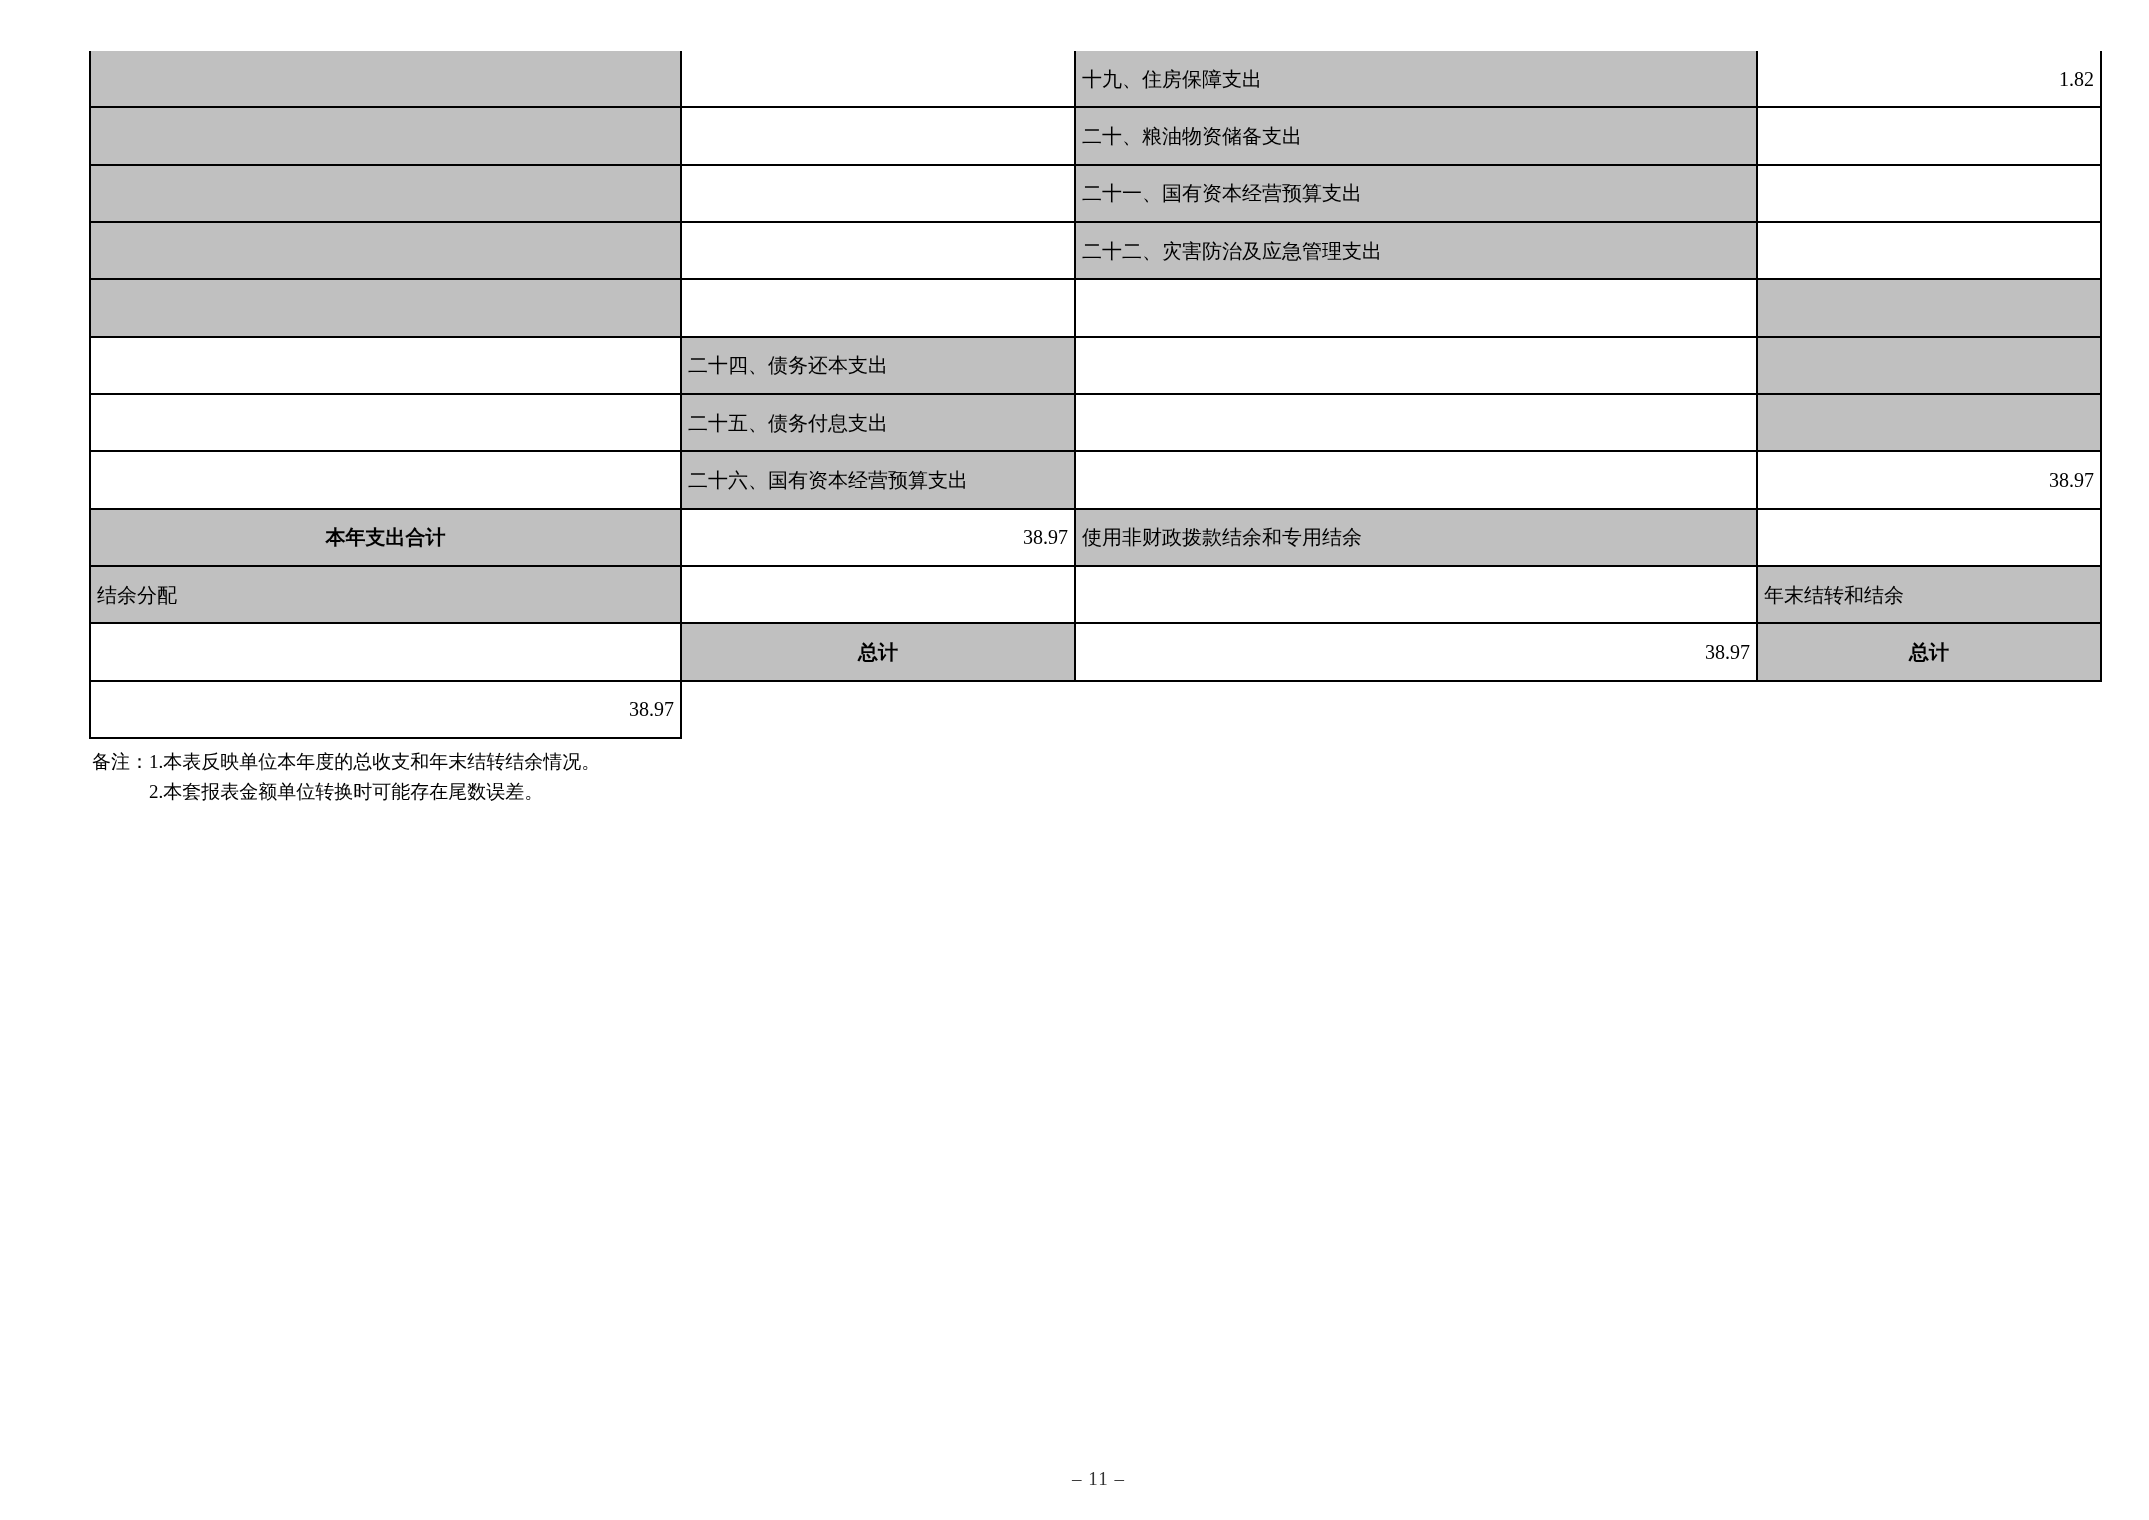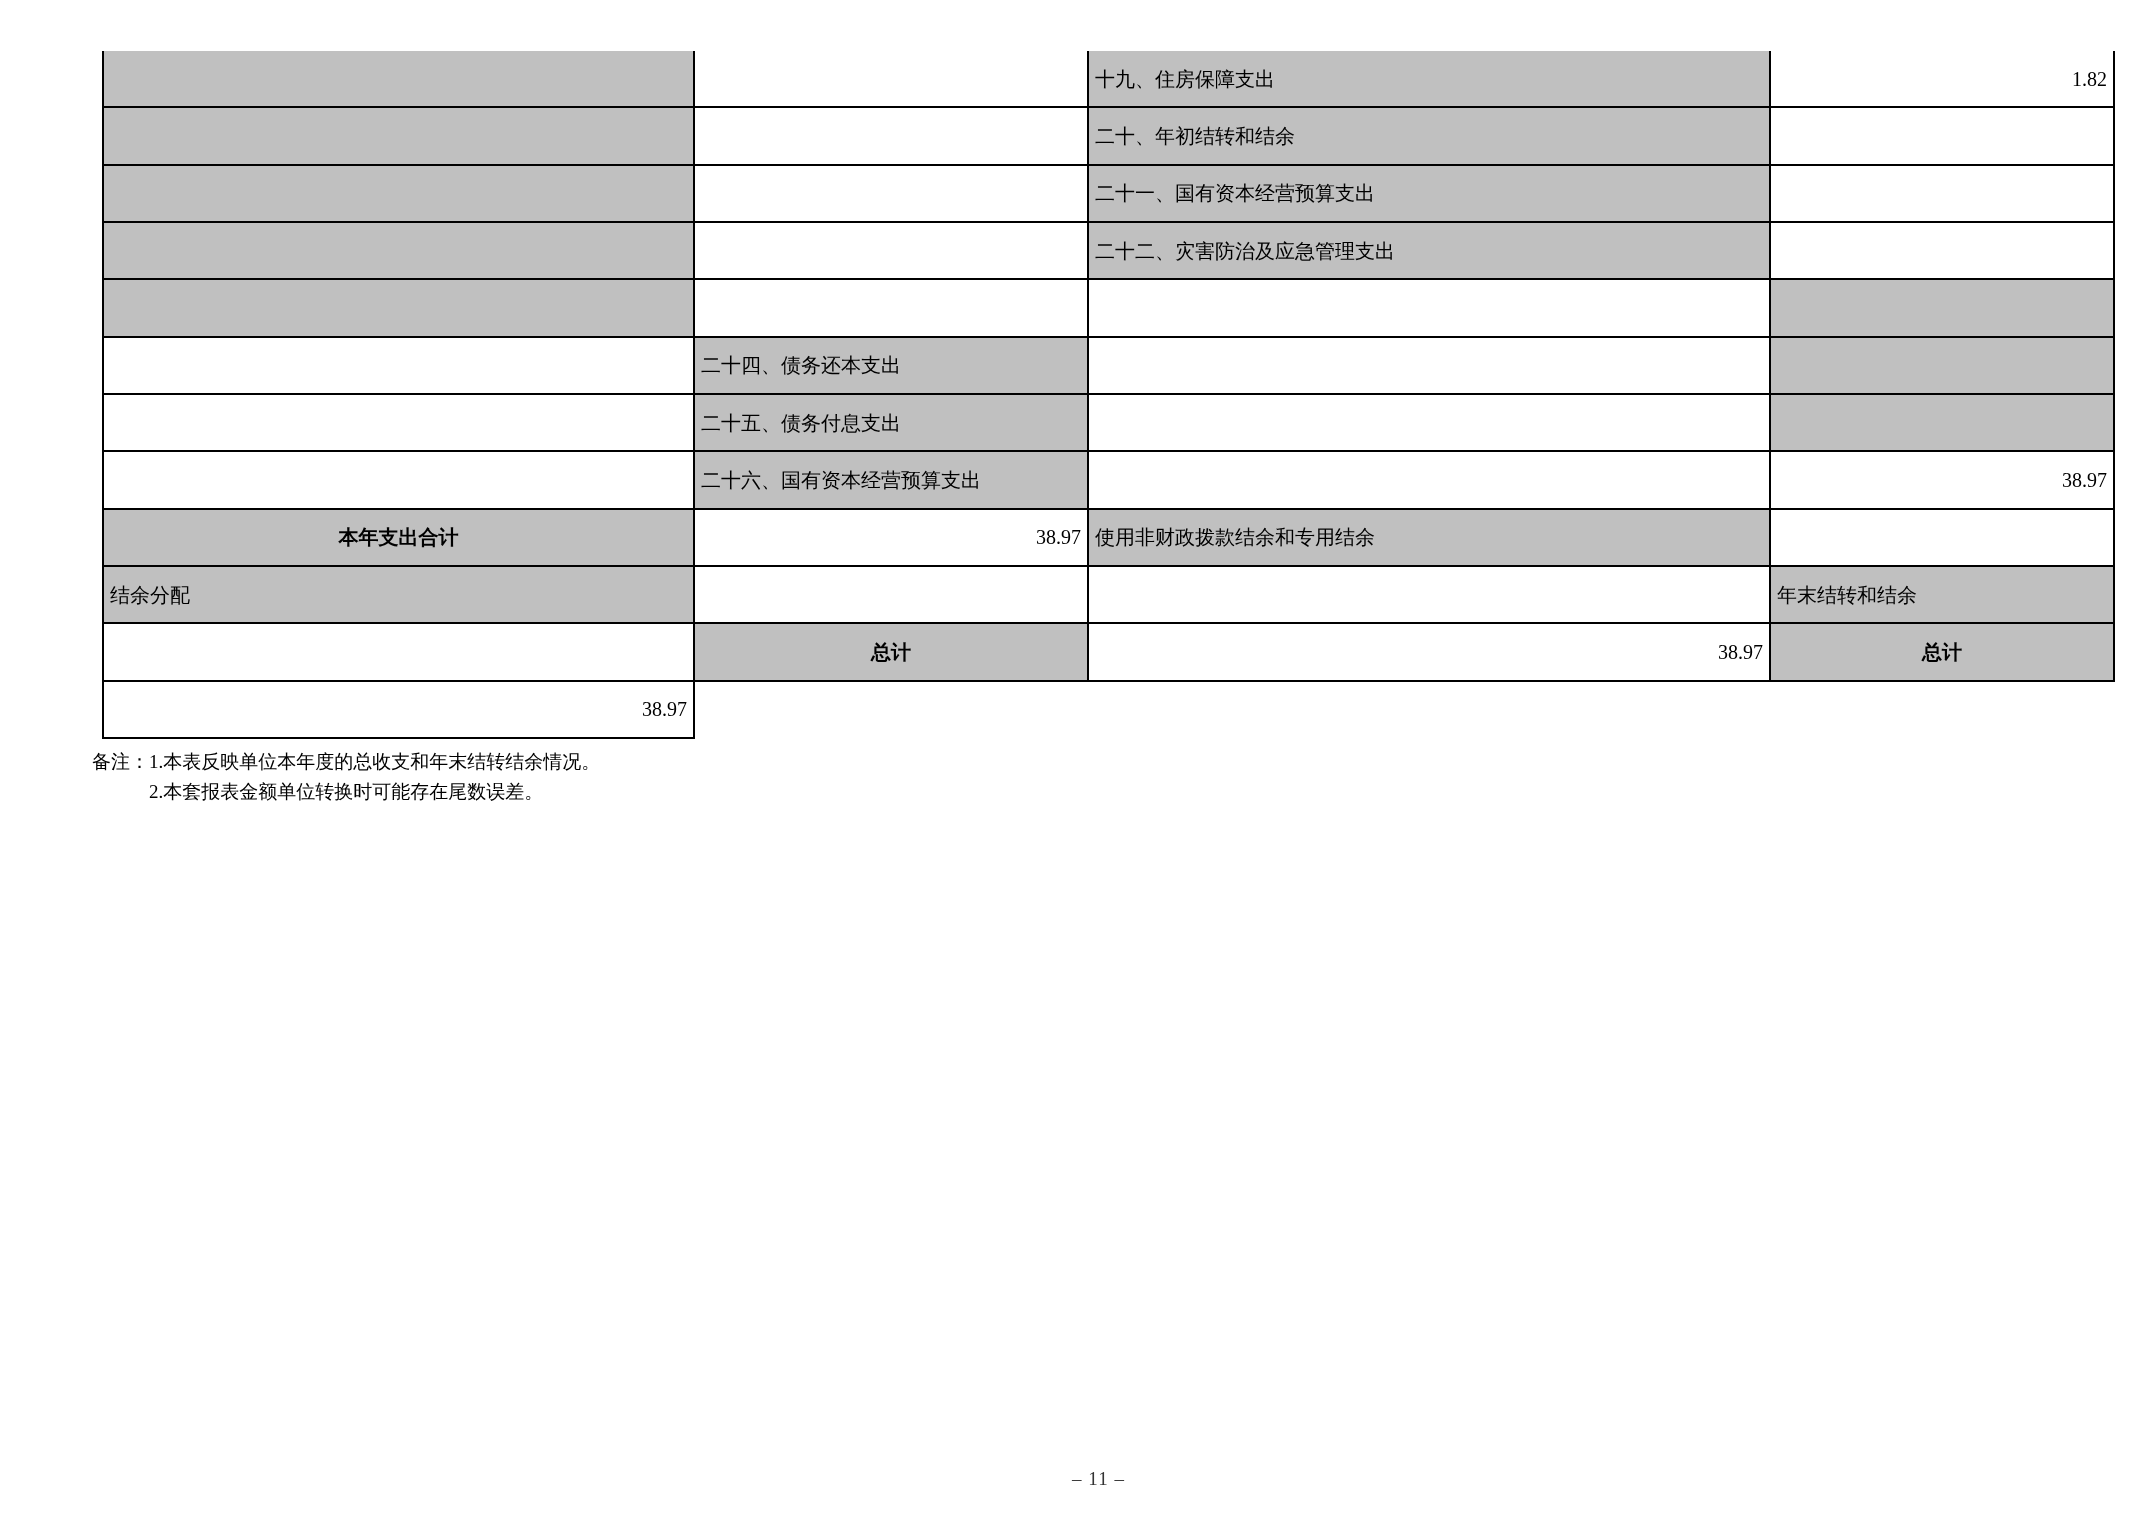--- a/index.html
+++ b/index.html
@@ -7,21 +7,21 @@
     position:relative;
     width:2149px;height:1520px;
     background:var(--page-bg,#ffffff);
     font-family:"Liberation Serif","DejaVu Serif",serif;
     color:#000;
     overflow:hidden;
   }
   
   .acct-table{
     position:absolute;
-    left:102px;top:51px;
+    left:89px;top:51px;
     display:grid;
     grid-template-columns:591px 394px 682px 344px;
     grid-template-rows:repeat(12,57.33px);
     border-left:2px solid var(--line,#000);
   }
   .cell{
     box-sizing:border-box;
     border-right:2px solid var(--line,#000);
     border-bottom:2px solid var(--line,#000);
     display:flex;
@@ -70,21 +70,21 @@
 
 <div class="stage">
 
   <div class="acct-table" id="acct-table">
       <div class="cell lbl"></div>
       <div class="cell val"></div>
       <div class="cell lbl">十九、住房保障支出</div>
       <div class="cell val">1.82</div>
       <div class="cell lbl"></div>
       <div class="cell val"></div>
-      <div class="cell lbl">二十、年初结转和结余</div>
+      <div class="cell lbl">二十、粮油物资储备支出</div>
       <div class="cell val"></div>
       <div class="cell lbl"></div>
       <div class="cell val"></div>
       <div class="cell lbl">二十一、国有资本经营预算支出</div>
       <div class="cell val"></div>
       <div class="cell lbl"></div>
       <div class="cell val"></div>
       <div class="cell lbl">二十二、灾害防治及应急管理支出</div>
       <div class="cell val"></div>
       <div class="cell lbl"></div>

